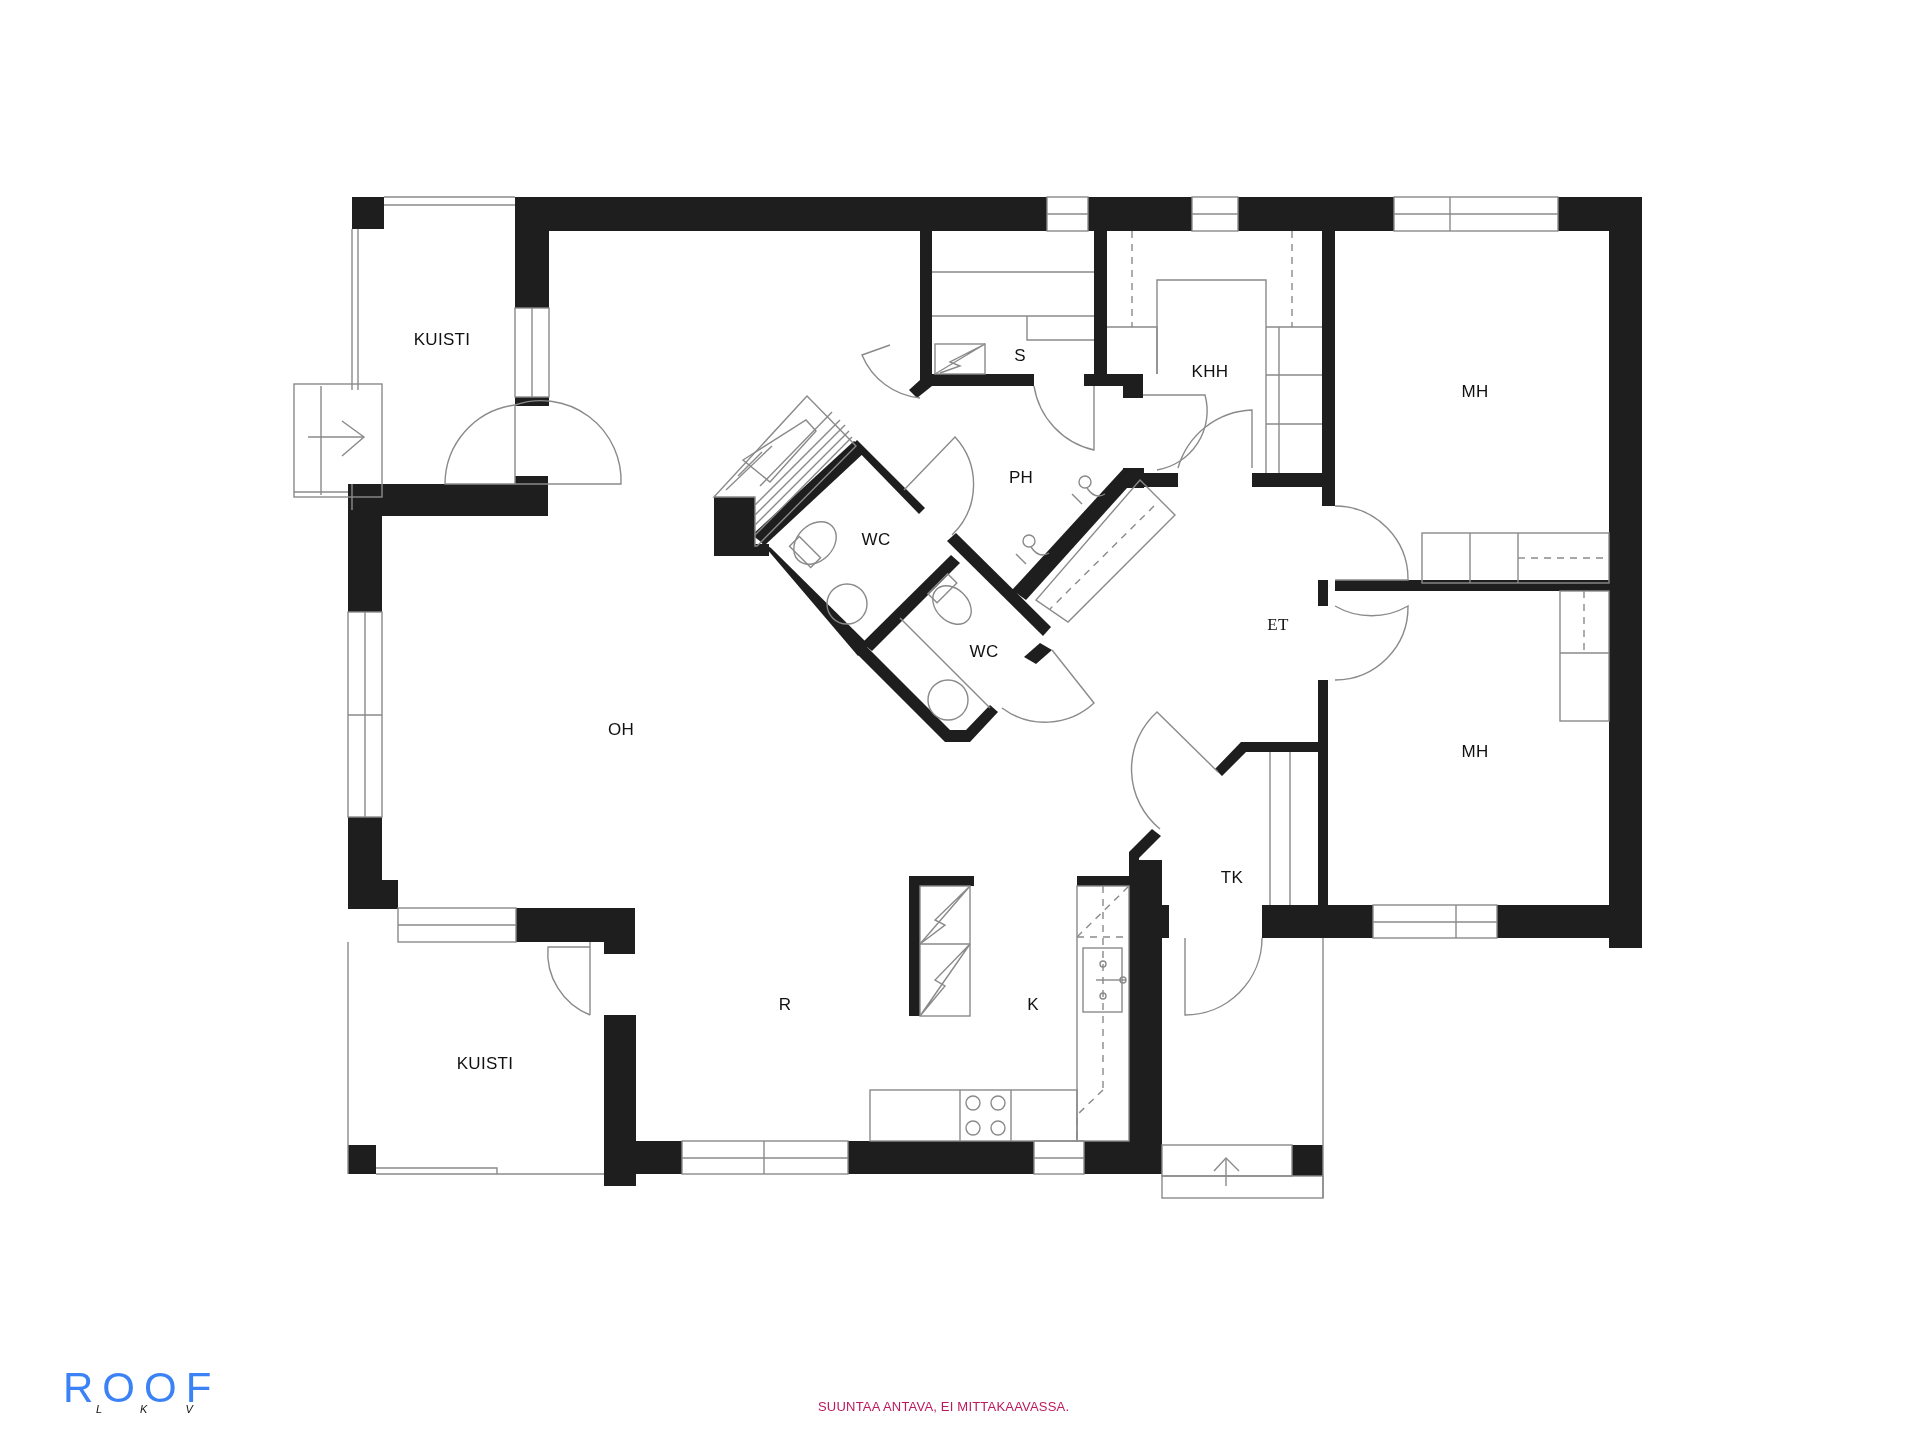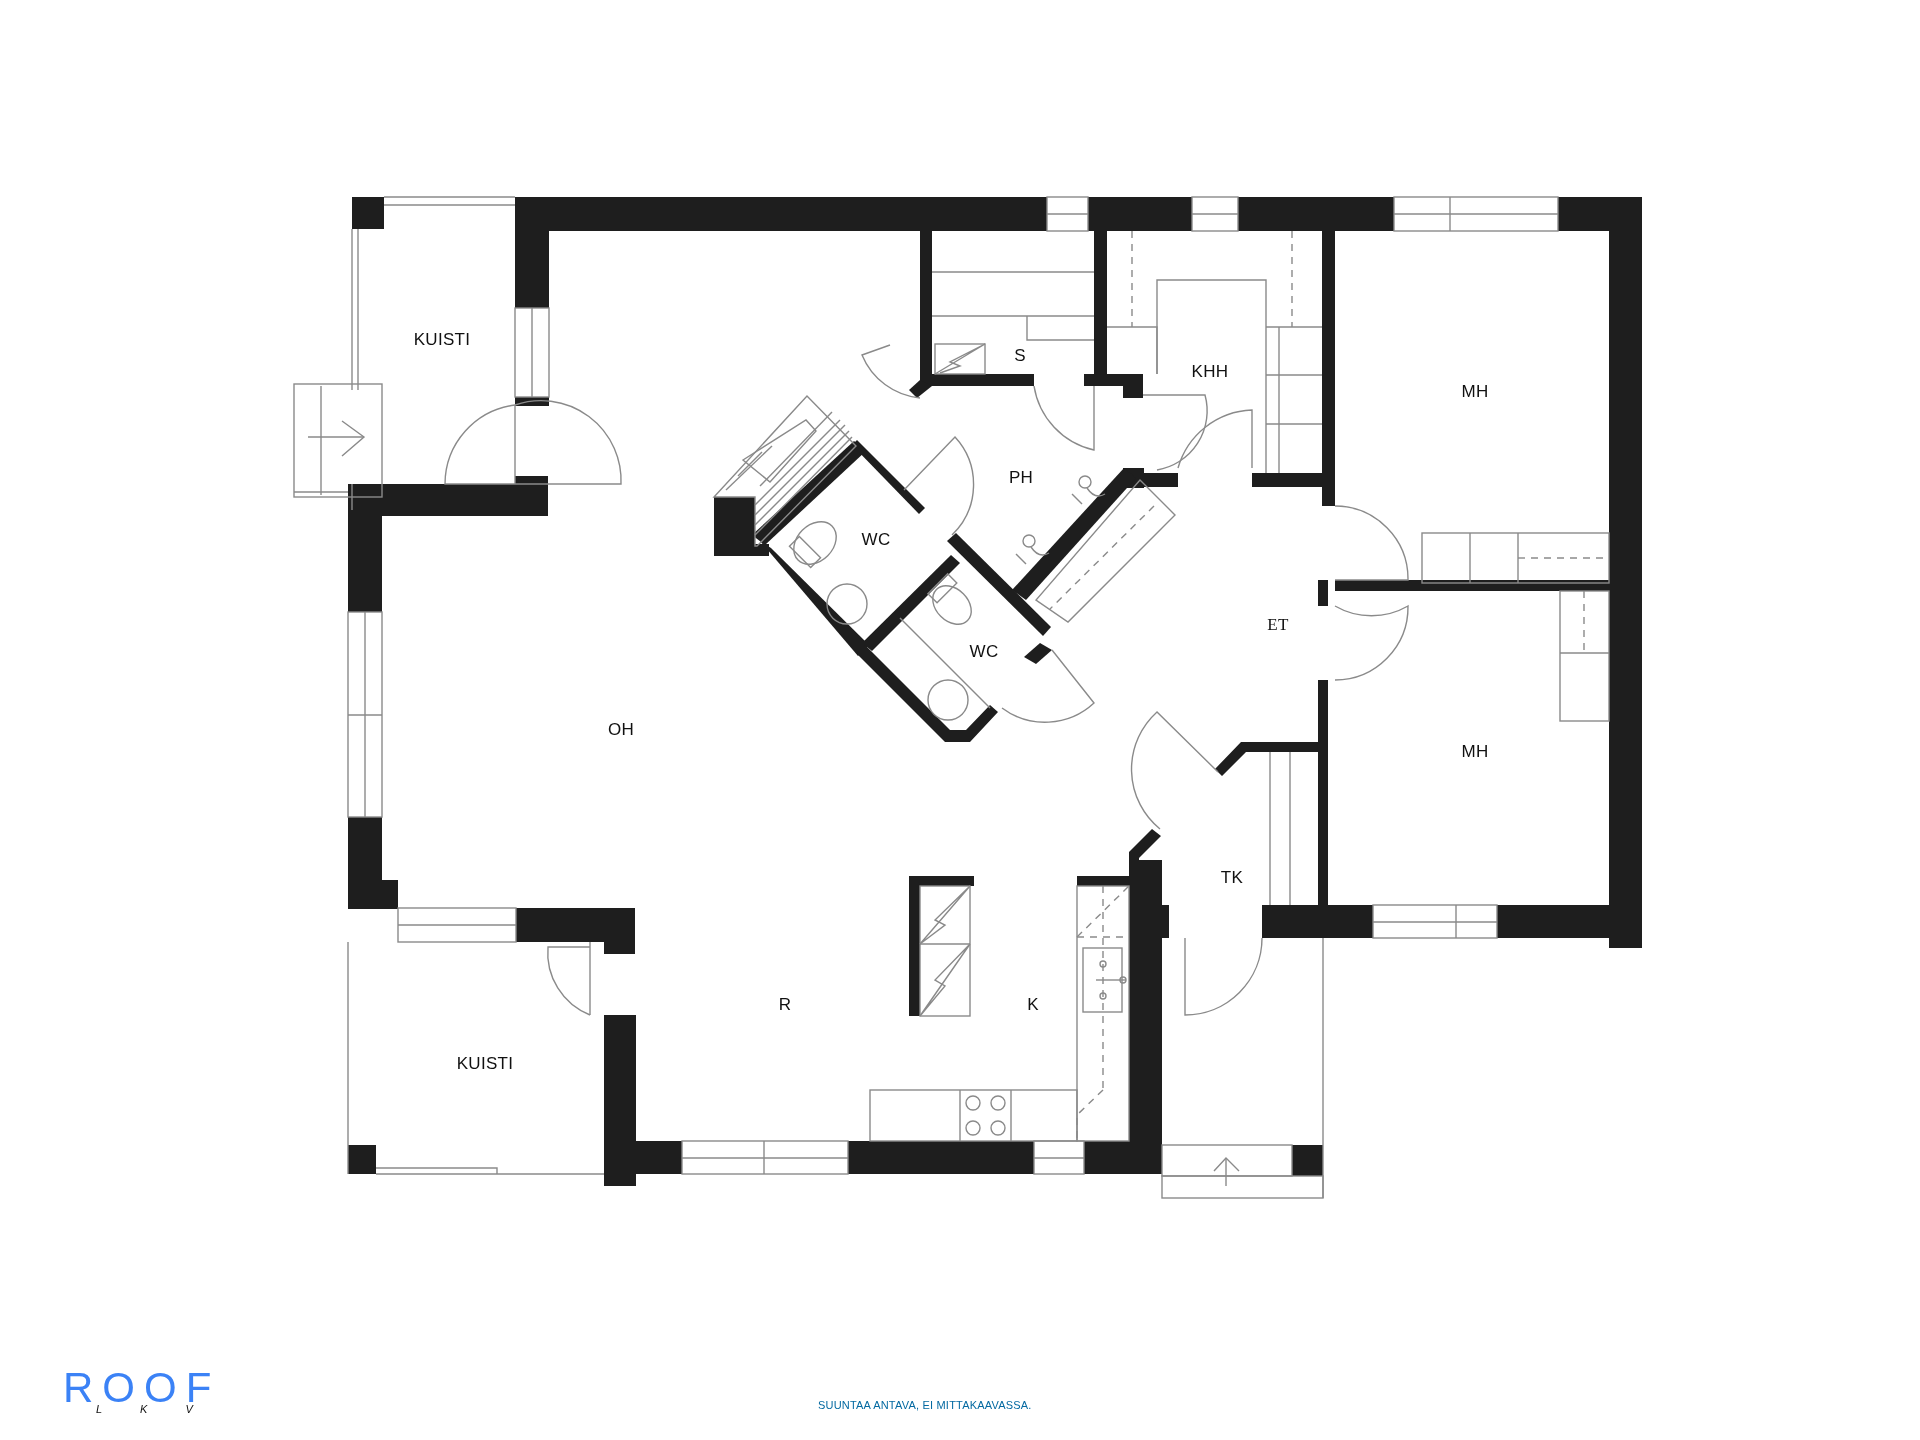--- a/index.html
+++ b/index.html
@@ -5,21 +5,21 @@
   html,body{margin:0;padding:0;background:#ffffff;}
   body{width:1920px;height:1440px;position:relative;overflow:hidden;font-family:"Liberation Sans",sans-serif;}
   #plan{position:absolute;left:0;top:0;}
   .wall{fill:#1e1e1e;}
   .thin{fill:none;stroke:#8a8a8a;stroke-width:1.4;}
   .thinw{fill:#ffffff;stroke:#8a8a8a;stroke-width:1.4;}
   .dash{fill:none;stroke:#8a8a8a;stroke-width:1.4;stroke-dasharray:7 6;}
   .label{position:absolute;font-size:17px;color:#111;transform:translate(-50%,-50%);white-space:nowrap;letter-spacing:0.3px;}
   .logo{position:absolute;left:63px;top:1367px;font-size:42px;letter-spacing:9px;color:#3b82f6;font-weight:400;line-height:1;}
   .logo-sub{position:absolute;left:96px;top:1403px;font-size:11px;letter-spacing:38px;color:#111;font-style:italic;}
-  .note{position:absolute;left:818px;top:1399px;font-size:11px;color:#0369a1;letter-spacing:0.2px;}
+  .note{position:absolute;left:818px;top:1399px;font-size:13px;color:#be185d;letter-spacing:0.2px;}
 </style>
 </head>
 <body>
 
 <svg id="plan" width="1920" height="1440" viewBox="0 0 1920 1440" xmlns="http://www.w3.org/2000/svg">
 
   <g>
 
     <rect class="wall" x="515" y="197" width="532" height="34"></rect>
     <rect class="wall" x="1088" y="197" width="104" height="34"></rect>

